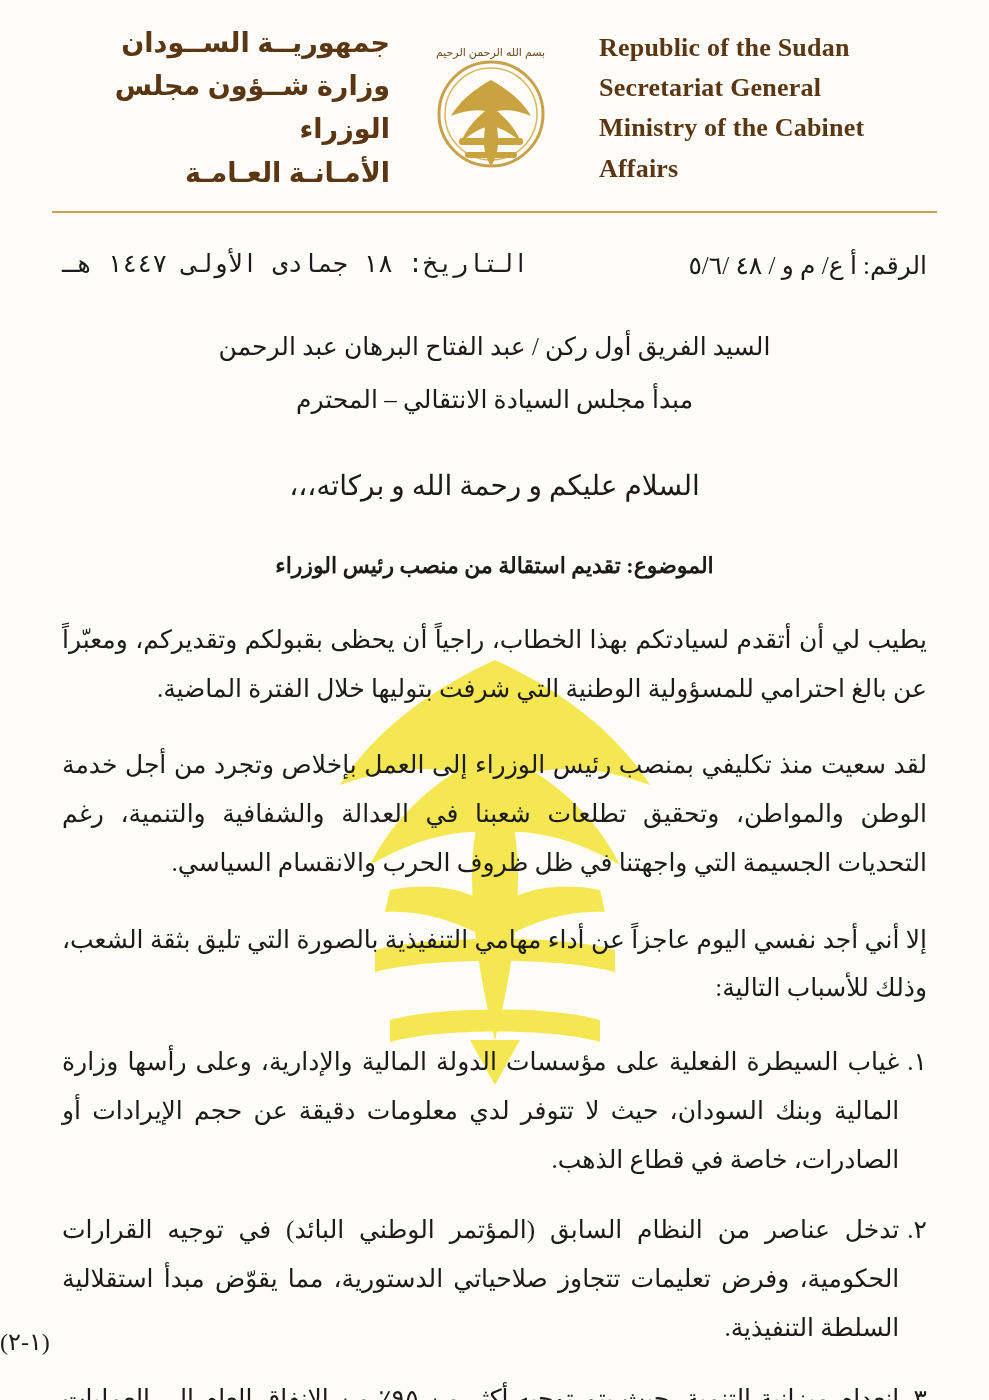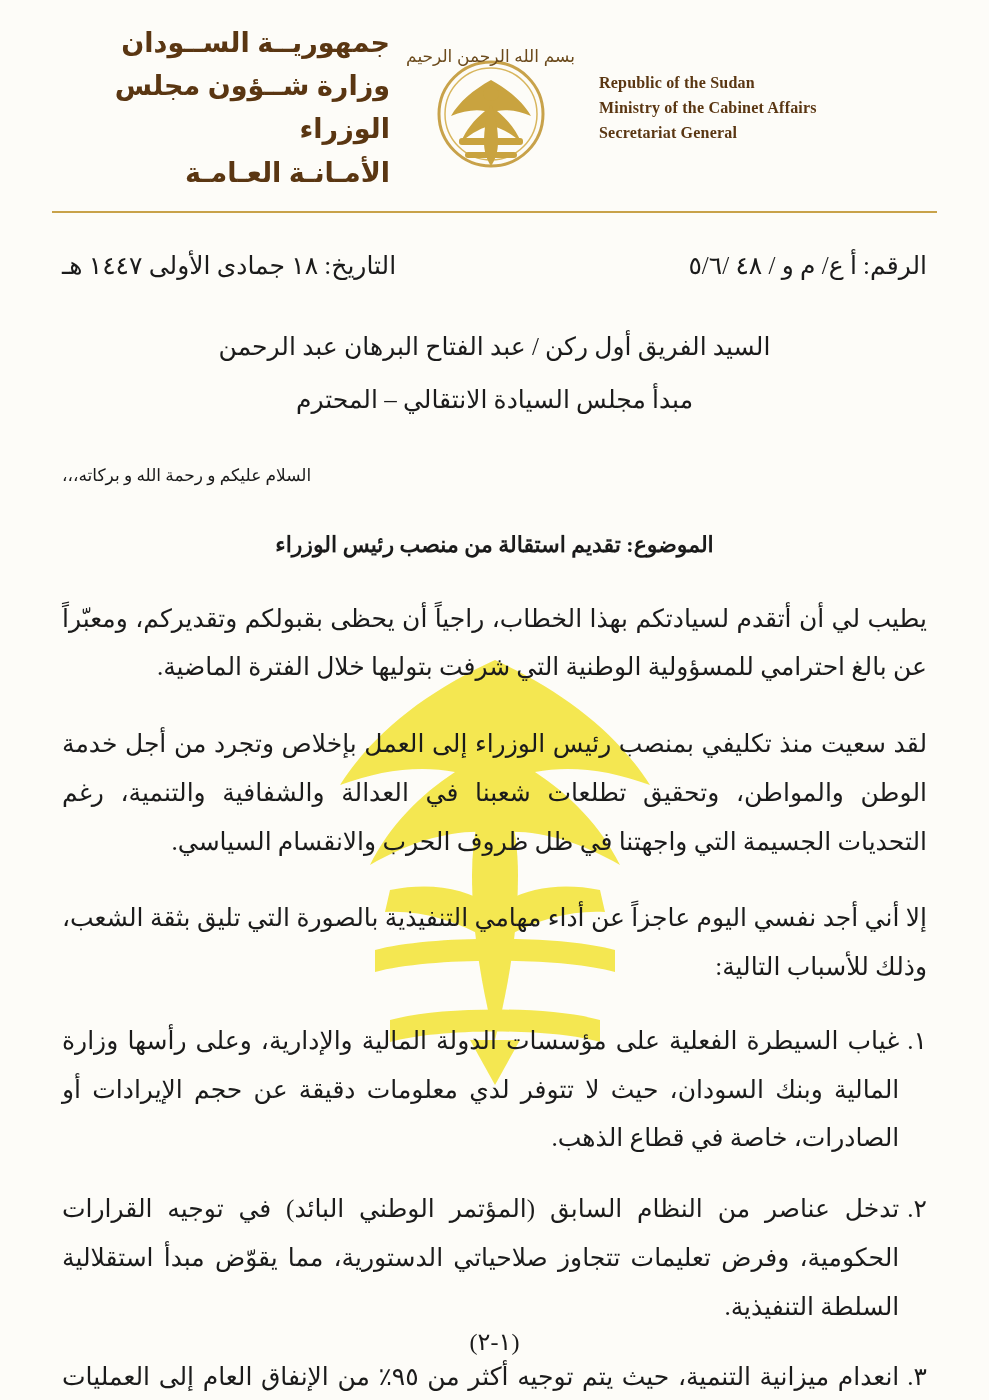--- a/index.html
+++ b/index.html
@@ -41,21 +41,21 @@
   }
   .hdr-side {
     width: 330px;
   }
   .hdr-en {
     text-align: left;
     direction: ltr;
     color: #5a3612;
     font-family: "Liberation Serif", "DejaVu Serif", serif;
     font-weight: bold;
-    font-size: 16px;
+    font-size: 26px;
     line-height: 1.55;
     letter-spacing: 0.2px;
     padding-left: 30px;
   }
   .hdr-ar {
     text-align: right;
     direction: rtl;
     color: #5a3612;
     font-family: "Liberation Sans", "DejaVu Sans", sans-serif;
     font-weight: bold;
@@ -67,21 +67,21 @@
     width: 132px;
     height: 132px;
     position: relative;
     flex: 0 0 auto;
   }
   .basmala {
     position: absolute;
     top: 4px;
     left: 50%;
     transform: translateX(-50%);
-    font-size: 17px;
+    font-size: 11px;
     color: #6b4a1c;
     white-space: nowrap;
     font-family: "Liberation Sans", "DejaVu Sans", sans-serif;
   }
   .hdr-rule {
     position: relative;
     z-index: 2;
     margin: 8px 52px 0 52px;
     border-top: 2px solid #c8a24a;
   }
@@ -96,41 +96,42 @@
     justify-content: space-between;
     align-items: flex-start;
     font-size: 25px;
     line-height: 1.85;
   }
   .meta-left {
     text-align: center;
   }
   .meta-right {
     text-align: left;
+    font-family: Liberation Mono, monospace;
   }
 
   
   .body {
     position: relative;
     z-index: 2;
     padding: 0 62px;
     font-size: 25px;
     line-height: 1.95;
   }
   .addressee {
     margin-top: 34px;
     text-align: center;
   }
   .addressee div + div {
     margin-top: 4px;
   }
   .greeting {
     margin-top: 34px;
-    text-align: left;
-    font-size: 17px;
+    text-align: center;
+    font-size: 28px;
   }
   .subject {
     margin-top: 32px;
     text-align: center;
     font-weight: bold;
     font-size: 22px;
   }
   .para {
     margin-top: 28px;
     text-align: justify;
@@ -151,21 +152,21 @@
     margin-left: 8px;
   }
   .list-text {
     flex: 1 1 auto;
   }
   .page-num {
     position: absolute;
     bottom: 44px;
     left: 0;
     right: 0;
-    text-align: center;
+    text-align: left;
     font-size: 24px;
     z-index: 2;
   }
 </style>
 </head>
 <body>
 
 <div class="page">
 
   <svg class="watermark" viewBox="0 0 430 470" aria-hidden="true">
@@ -185,22 +186,22 @@
       <path d="M95 330 C150 315 280 315 335 330 L335 352 C280 337 150 337 95 352 Z"></path>
       <path d="M110 400 C160 386 270 386 320 400 L320 422 C270 408 160 408 110 422 Z"></path>
 
       <path d="M190 420 L215 465 L240 420 Z"></path>
     </g>
   </svg>
 
   <div class="header">
     <div class="hdr-side hdr-en">
       <div>Republic of the Sudan</div>
+      <div>Secretariat General</div>
       <div>Ministry of the Cabinet Affairs</div>
-      <div>Secretariat General</div>
     </div>
 
     <div class="hdr-emblem">
       <div class="basmala">بسم الله الرحمن الرحيم</div>
       <svg viewBox="0 0 132 132" width="132" height="132" aria-hidden="true">
         <circle cx="66" cy="72" r="52" fill="none" stroke="#c8a24a" stroke-width="3"></circle>
         <circle cx="66" cy="72" r="46" fill="none" stroke="#d8b65e" stroke-width="1.5"></circle>
         <g fill="#c9a33f">
           <path d="M66 38 C48 48 34 60 26 74 C38 69 50 67 60 69 C49 78 41 88 36 100 C48 90 58 85 66 84 Z"></path>
           <path d="M66 38 C84 48 98 60 106 74 C94 69 82 67 72 69 C83 78 91 88 96 100 C84 90 74 85 66 84 Z"></path>

